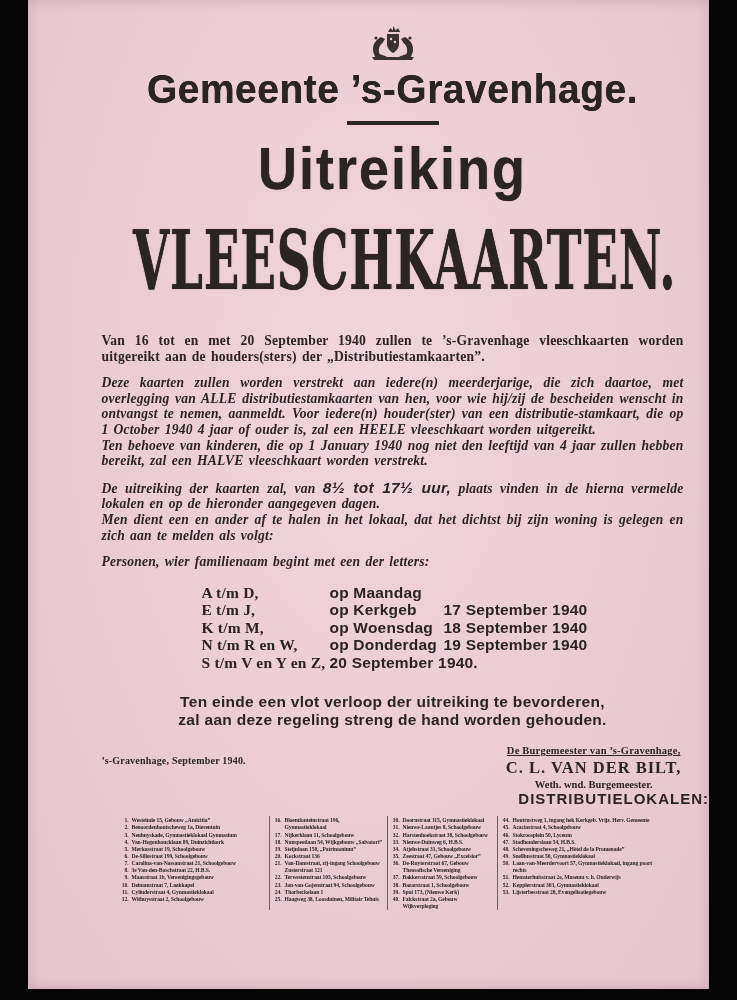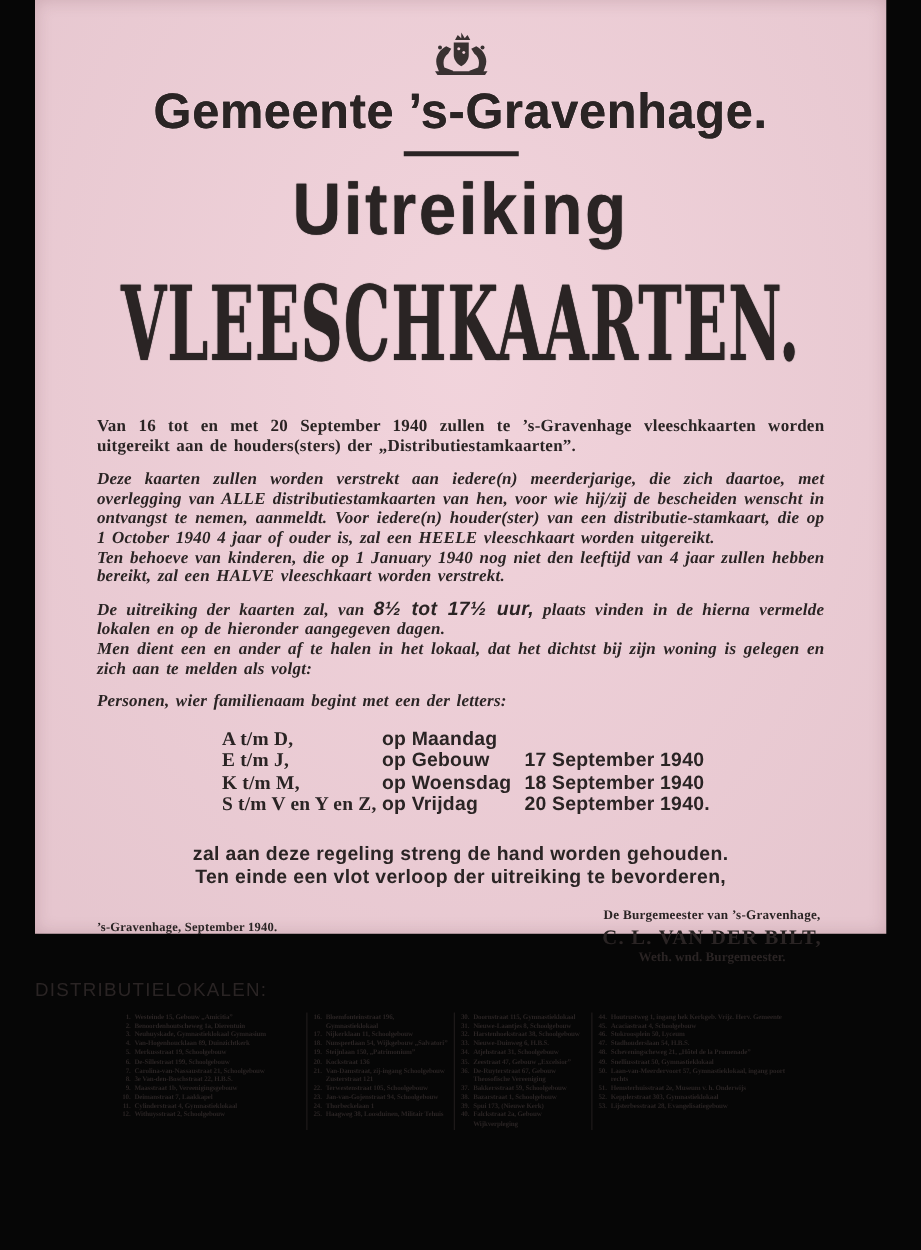--- a/index.html
+++ b/index.html
@@ -5,26 +5,27 @@
   :root{
     --background:#060606;
     --paper:#f0cfd8;
     --ink:#2a2424;
   }
   *{margin:0;padding:0;box-sizing:border-box;}
   html,body{width:737px;height:1000px;overflow:hidden;}
   body{background:var(--background);font-family:"Liberation Serif",serif;position:relative;}
   .stage{position:absolute;left:0;top:0;width:737px;height:1000px;background:var(--background);}
   .paper{
-    position:absolute;left:28px;top:0;width:681px;height:747px;
+    position:absolute;left:28px;top:0;width:681px;height:989px;
     background:
       radial-gradient(ellipse at 50% 38%, rgba(255,255,255,.10), rgba(0,0,0,.045) 95%),
       var(--paper);
     color:var(--ink);
     box-shadow:inset 0 0 14px rgba(80,30,40,.18);
+    padding-left:48px;
   }
   
   .crest{display:flex;justify-content:center;padding-top:24px;height:68px;}
   .municipality{
     font-family:"Liberation Sans",sans-serif;font-weight:bold;
     font-size:39px;text-align:center;letter-spacing:.5px;
     transform:scaleY(1.02);text-shadow:0 0 .5px currentColor;
   }
   .rule{width:92px;height:4px;background:var(--ink);margin:9px auto 0;}
   .subtitle{
@@ -60,27 +61,27 @@
   .notice{
     margin-top:22px;text-align:center;
     font-family:"Liberation Sans",sans-serif;font-weight:bold;
     font-size:15.5px;line-height:18px;letter-spacing:.3px;
   }
   .para-institutions{margin-top:24px;}
   
   .sig-row{display:flex;justify-content:space-between;align-items:flex-start;margin-top:16px;}
   .dateline{font-weight:700;font-size:10px;padding-top:10px;letter-spacing:.2px;}
   .sig-block{text-align:center;padding-right:2px;}
-  .sig-role{font-size:10.5px;font-weight:700;letter-spacing:.2px;}
+  .sig-role{font-size:10.5px;font-weight:700;letter-spacing:.2px;text-decoration:underline;}
   .sig-name{font-size:16.5px;font-weight:700;letter-spacing:1px;margin-top:2px;}
   .sig-title{font-size:10.5px;font-weight:700;margin-top:1px;}
   
   .lokalen-heading{
-    text-align:left;font-family:"Liberation Sans",sans-serif;font-weight:normal;
-    font-size:15px;letter-spacing:1px;margin-top:12px;
+    text-align:right;font-family:"Liberation Sans",sans-serif;font-weight:bold;
+    font-size:15px;letter-spacing:1px;
   }
   .lokalen{
     width:552px;margin:9px auto 0;display:flex;align-items:stretch;
   }
   .lok-col{padding:1px 4px 0 2px;}
   .lok-col + .lok-col{border-left:1px solid rgba(42,36,36,.65);}
   .lok-col-1{width:152px;}
   .lok-col-2{width:118px;}
   .lok-col-3{width:110px;}
   .lok-col-4{width:172px;}
@@ -134,41 +135,45 @@
 
       <div class="schedule">
 
           <div class="sched-row">
             <span class="sched-letters">A t/m D,</span>
             <span class="sched-day">op Maandag</span>
           </div>
 
           <div class="sched-row">
             <span class="sched-letters">E t/m J,</span>
-            <span class="sched-day">op Gebouw</span>
+            <span class="sched-day">op Kerkgeb</span>
             <span class="sched-date">17 September 1940</span>
           </div>
 
           <div class="sched-row">
             <span class="sched-letters">K t/m M,</span>
             <span class="sched-day">op Woensdag</span>
             <span class="sched-date">18 September 1940</span>
           </div>
 
+          <div class="sched-row">
+            <span class="sched-letters">N t/m R en W,</span>
+            <span class="sched-day">op Donderdag</span>
+            <span class="sched-date">19 September 1940</span>
+          </div>
 
           <div class="sched-row">
             <span class="sched-letters">S t/m V en Y en Z,</span>
-            <span class="sched-day">op Vrijdag</span>
             <span class="sched-date">20 September 1940.</span>
           </div>
         </div>
 
       <div class="notice">
+        <div>Ten einde een vlot verloop der uitreiking te bevorderen,</div>
         <div>zal aan deze regeling streng de hand worden gehouden.</div>
-        <div>Ten einde een vlot verloop der uitreiking te bevorderen,</div>
       </div>
 
 
       <div class="sig-row">
         <div class="dateline">’s-Gravenhage, September 1940.</div>
         <div class="sig-block">
           <div class="sig-role">De Burgemeester van ’s-Gravenhage,</div>
           <div class="sig-name">C. L. VAN DER BILT,</div>
           <div class="sig-title">Weth. wnd. Burgemeester.</div>
         </div>

